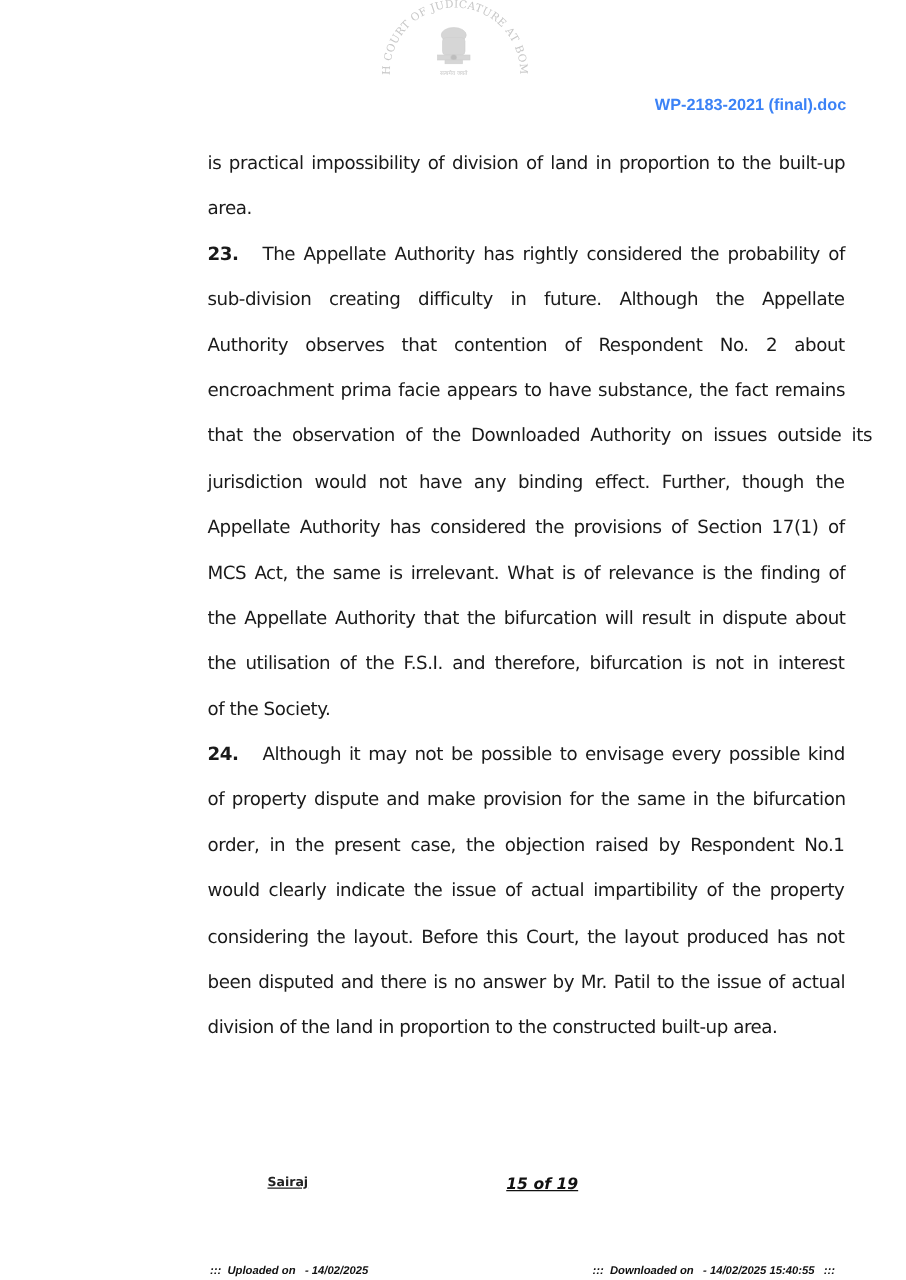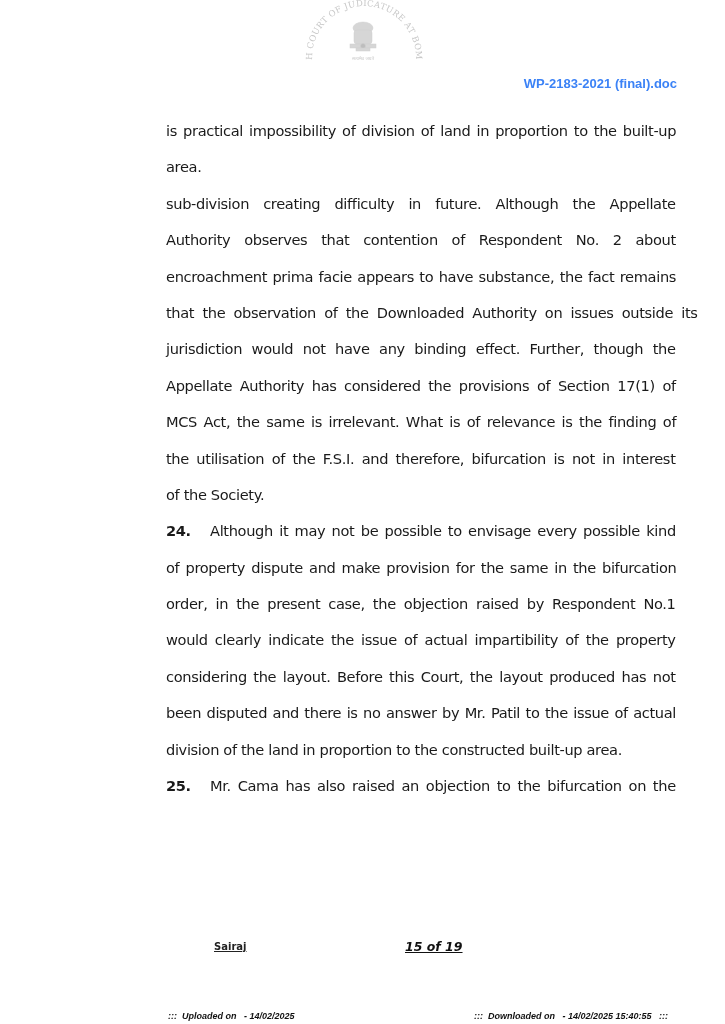--- a/index.html
+++ b/index.html
@@ -115,36 +115,37 @@
     </g>
     <text x="65" y="60" font-family="DejaVu Sans, sans-serif" font-size="4.5" fill="#c8c8c8" text-anchor="middle">सत्यमेव जयते</text>
   </svg>
 </div>
 
 <div class="header-title">WP-2183-2021 (final).doc</div>
 
 <div class="body-text" id="body-lines">
     <span class="line"><span style="display: inline-block; white-space: nowrap; word-spacing: 1.81818px;">is practical impossibility of division of land in proportion to the built-up</span></span>
     <span class="line last"><span>area.</span></span>
+    <span class="line"><span class="para-num">23.</span><span style="display: inline-block; white-space: nowrap; word-spacing: 2.375px;">The  Appellate Authority has rightly considered the probability of</span></span>
     <span class="line"><span style="display: inline-block; white-space: nowrap; word-spacing: 9.85714px;">sub-division creating difficulty in future. Although the Appellate</span></span>
     <span class="line"><span style="display: inline-block; white-space: nowrap; word-spacing: 9.5px;">Authority observes that contention of Respondent No. 2 about</span></span>
     <span class="line"><span style="display: inline-block; white-space: nowrap; word-spacing: 1.11111px;">encroachment prima facie appears to have substance, the fact remains</span></span>
     <span class="line"><span style="display: inline-block; white-space: nowrap; word-spacing: 3.9px;">that the observation of the Downloaded Authority on issues outside its</span></span>
     <span class="line"><span style="display: inline-block; white-space: nowrap; word-spacing: 5.22222px;">jurisdiction would not have any binding effect. Further, though the</span></span>
     <span class="line"><span style="display: inline-block; white-space: nowrap; word-spacing: 3.33333px;">Appellate Authority has considered the provisions of Section 17(1) of</span></span>
     <span class="line"><span style="display: inline-block; white-space: nowrap; word-spacing: 2.23077px;">MCS Act, the same is irrelevant. What is of relevance is the finding of</span></span>
+    <span class="line"><span style="display: inline-block; white-space: nowrap; word-spacing: 2.2px;">the Appellate Authority that the bifurcation will result in dispute about</span></span>
     <span class="line"><span style="display: inline-block; white-space: nowrap; word-spacing: 3.18182px;">the utilisation of the F.S.I. and therefore, bifurcation is not in interest</span></span>
     <span class="line last"><span>of the Society.</span></span>
     <span class="line"><span class="para-num">24.</span><span style="display: inline-block; white-space: nowrap; word-spacing: 2px;">Although it may not be possible to envisage every possible kind</span></span>
     <span class="line"><span style="display: inline-block; white-space: nowrap; word-spacing: 1.81818px;">of property dispute and make provision for the same in the bifurcation</span></span>
     <span class="line"><span style="display: inline-block; white-space: nowrap; word-spacing: 3.8px;">order,  in the present case, the objection raised by Respondent No.1</span></span>
     <span class="line"><span style="display: inline-block; white-space: nowrap; word-spacing: 2.9px;">would clearly indicate the issue of actual  impartibility of the property</span></span>
     <span class="line"><span style="display: inline-block; white-space: nowrap; word-spacing: 2.2px;">considering the layout. Before this Court, the layout produced has not</span></span>
     <span class="line"><span style="display: inline-block; white-space: nowrap; word-spacing: 1.14286px;">been disputed and there is no answer by Mr. Patil to the issue of actual</span></span>
     <span class="line last"><span>division of the land in proportion to the constructed built-up area.</span></span>
-    <span class="line"><span class="para-num">25.</span><span style="display: inline-block; white-space: nowrap; word-spacing: 2.54545px;">Mr. Cama has also raised an objection to the bifurcation on the</span></span>
   </div>
 
 <div class="footer-author">Sairaj</div>
 <div class="footer-page">15 of  19</div>
 
 <div class="stamp left">:::  Uploaded on   - 14/02/2025</div>
 <div class="stamp right">:::  Downloaded on   - 14/02/2025 15:40:55   :::</div>
 
 </body></html>

